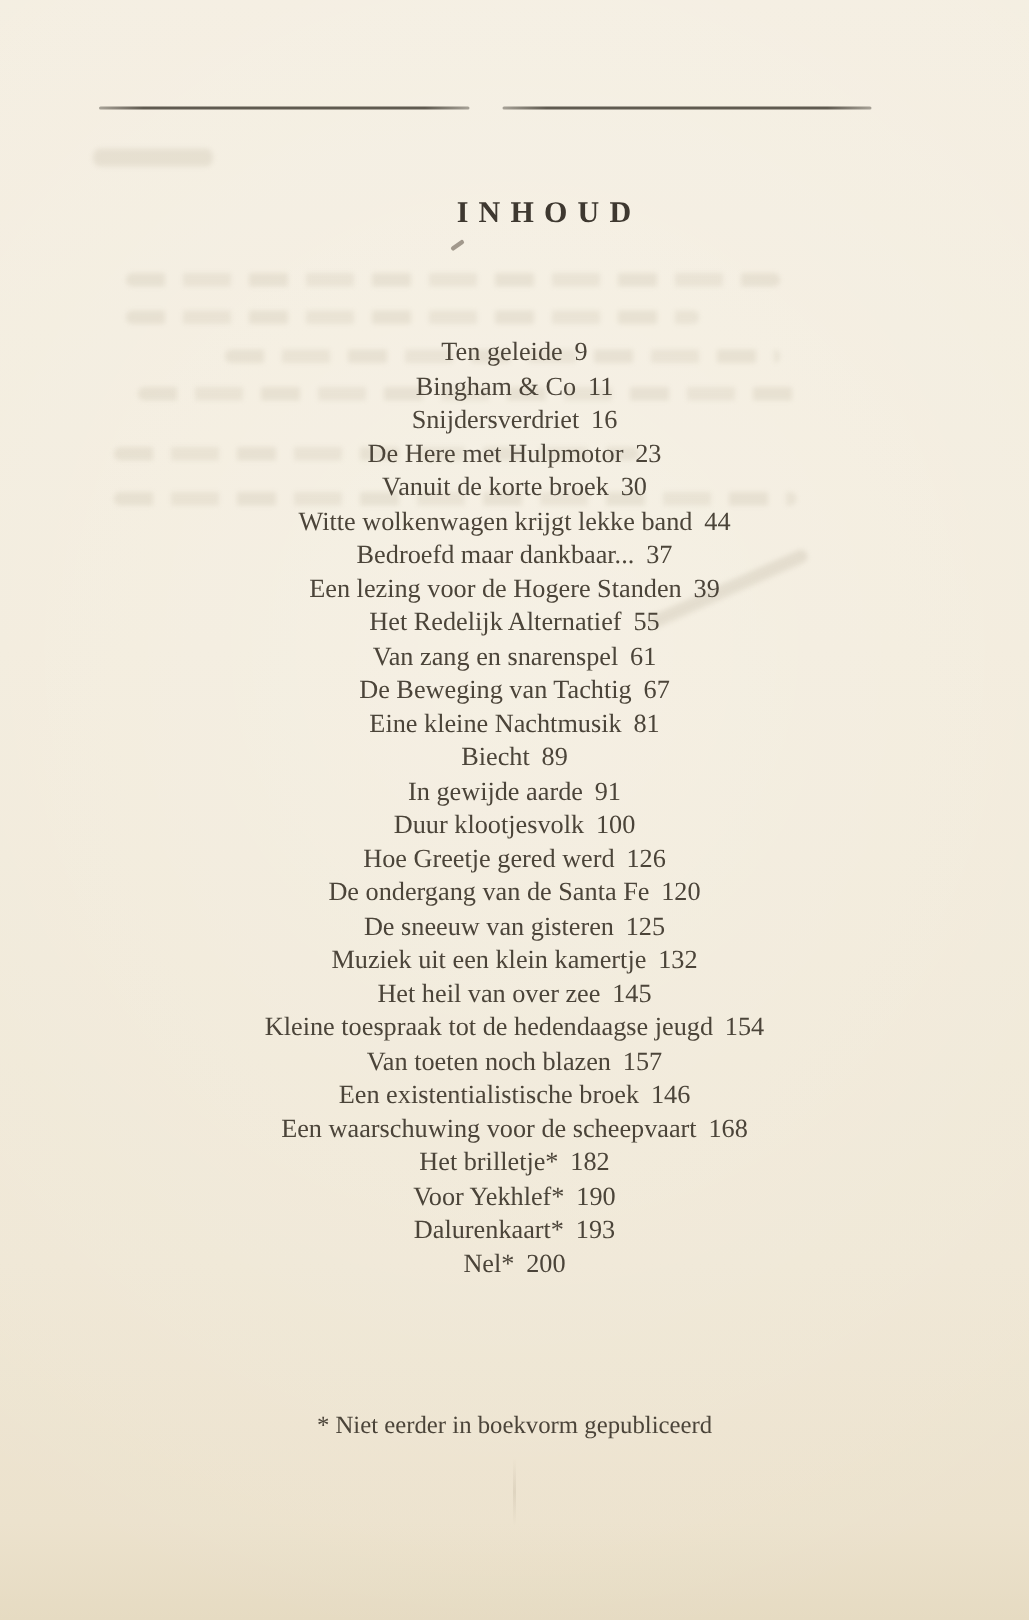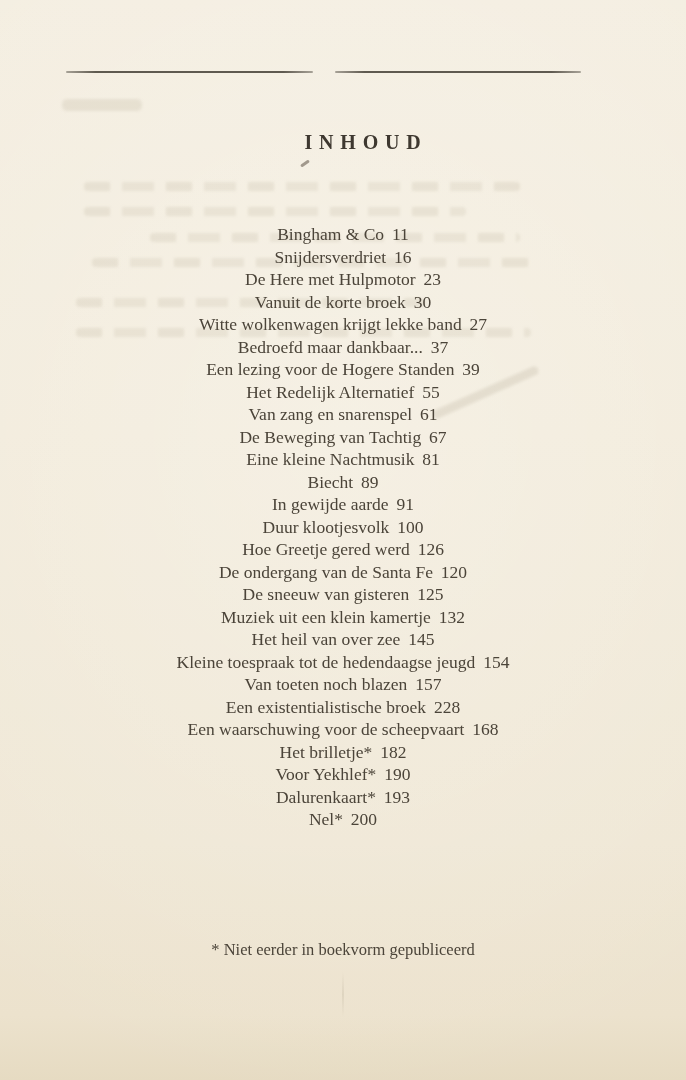--- a/index.html
+++ b/index.html
@@ -135,30 +135,31 @@
   <div class="ghost ghost-line" style="left:76px; top:298px; width:350px;"></div>
   <div class="ghost ghost-line" style="left:76px; top:328px; width:455px;"></div>
   <div class="ghost ghost-swirl" style="left:428px; top:388px; width:115px;"></div>
   <div class="speck" style="left:300px; top:162px;"></div>
   <div class="crease" style="left:342px; top:972px; height:45px;"></div>
 
   <h1 class="title">INHOUD</h1>
 
   <div class="toc">
 
+      <div class="entry"><span class="entry-title">Ten geleide</span><span class="entry-page">9</span></div>
 
       <div class="entry"><span class="entry-title">Bingham &amp; Co</span><span class="entry-page">11</span></div>
 
       <div class="entry"><span class="entry-title">Snijdersverdriet</span><span class="entry-page">16</span></div>
 
       <div class="entry"><span class="entry-title">De Here met Hulpmotor</span><span class="entry-page">23</span></div>
 
       <div class="entry"><span class="entry-title">Vanuit de korte broek</span><span class="entry-page">30</span></div>
 
-      <div class="entry"><span class="entry-title">Witte wolkenwagen krijgt lekke band</span><span class="entry-page">27</span></div>
+      <div class="entry"><span class="entry-title">Witte wolkenwagen krijgt lekke band</span><span class="entry-page">44</span></div>
 
       <div class="entry"><span class="entry-title">Bedroefd maar dankbaar...</span><span class="entry-page">37</span></div>
 
       <div class="entry"><span class="entry-title">Een lezing voor de Hogere Standen</span><span class="entry-page">39</span></div>
 
       <div class="entry"><span class="entry-title">Het Redelijk Alternatief</span><span class="entry-page">55</span></div>
 
       <div class="entry"><span class="entry-title">Van zang en snarenspel</span><span class="entry-page">61</span></div>
 
       <div class="entry"><span class="entry-title">De Beweging van Tachtig</span><span class="entry-page">67</span></div>
@@ -180,21 +181,21 @@
 
       <div class="entry"><span class="entry-title">Muziek uit een klein kamertje</span><span class="entry-page">132</span></div>
 
 
       <div class="entry"><span class="entry-title">Het heil van over zee</span><span class="entry-page">145</span></div>
 
       <div class="entry"><span class="entry-title">Kleine toespraak tot de hedendaagse jeugd</span><span class="entry-page">154</span></div>
 
       <div class="entry"><span class="entry-title">Van toeten noch blazen</span><span class="entry-page">157</span></div>
 
-      <div class="entry"><span class="entry-title">Een existentialistische broek</span><span class="entry-page">228</span></div>
+      <div class="entry"><span class="entry-title">Een existentialistische broek</span><span class="entry-page">146</span></div>
 
       <div class="entry"><span class="entry-title">Een waarschuwing voor de scheepvaart</span><span class="entry-page">168</span></div>
 
       <div class="entry"><span class="entry-title">Het brilletje*</span><span class="entry-page">182</span></div>
 
 
       <div class="entry"><span class="entry-title">Voor Yekhlef*</span><span class="entry-page">190</span></div>
 
       <div class="entry"><span class="entry-title">Dalurenkaart*</span><span class="entry-page">193</span></div>
 

